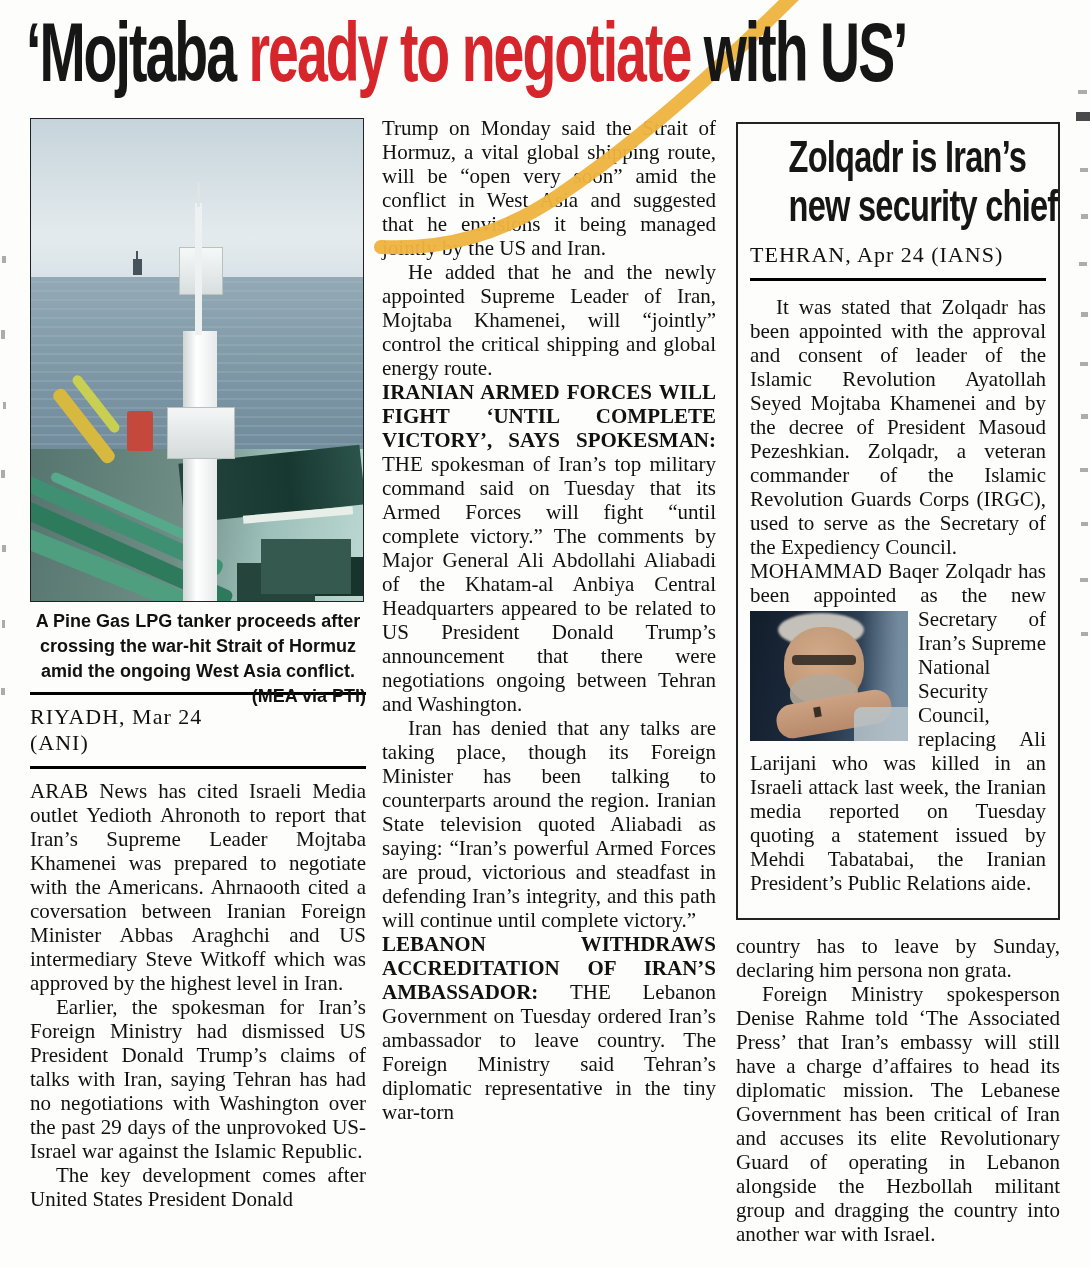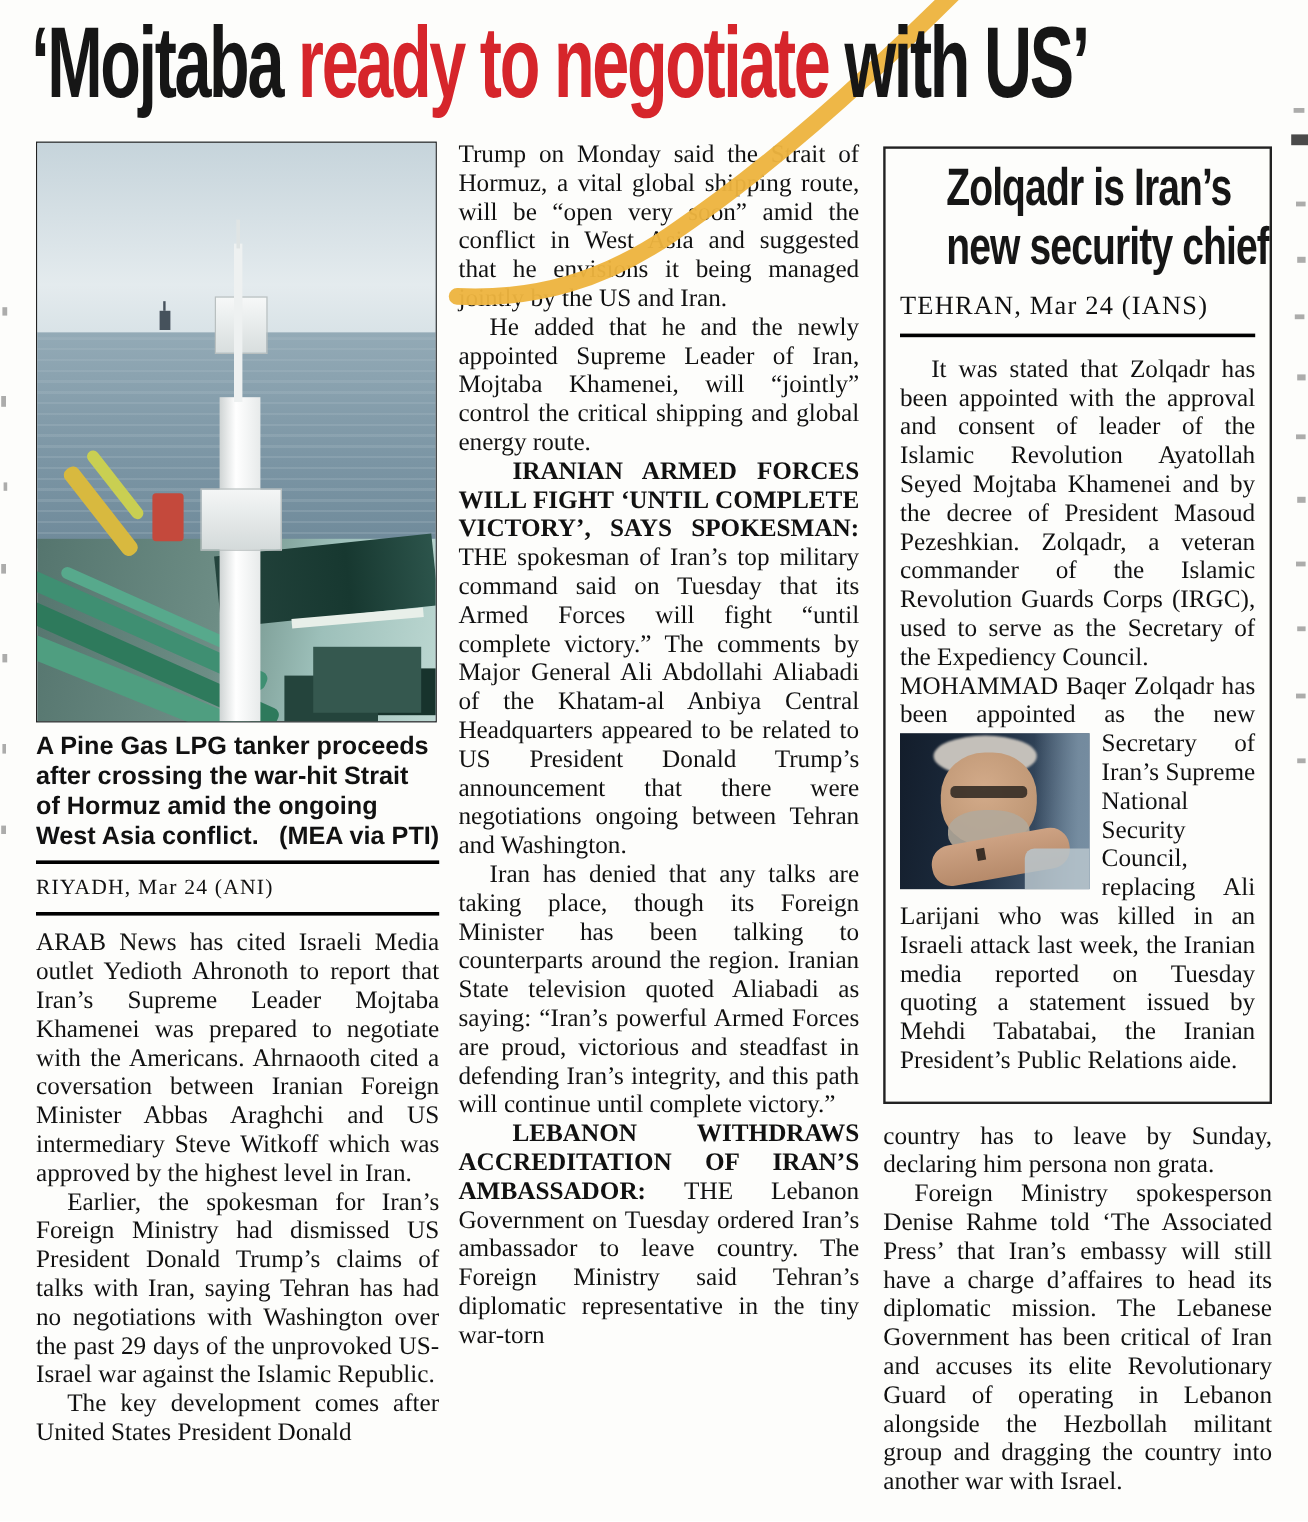--- a/index.html
+++ b/index.html
@@ -18,24 +18,24 @@
 
   
   .col{position:absolute;top:112px;z-index:1;}
   #col1{left:30px;width:336px;}
   #col2{left:382px;width:334px;padding-top:4px;}
   #col3{left:736px;width:324px;}
 
   .bodytext{font-size:21px;line-height:24px;text-align:justify;margin:0;
     text-justify:inter-word;hyphens:auto;-webkit-hyphens:auto;}
   .ind{text-indent:26px;}
-  .lead{font-weight:bold;margin-left:45px;}
+  .lead{font-weight:bold;}
 
   .rule{border-top:3px solid #000;height:0;}
-  .dateline{font-size:18px;letter-spacing:1px;padding:9px 0 10px 0;}
+  .dateline{font-size:22px;letter-spacing:1px;padding:9px 0 10px 0;}
 
   
   #tankerPhoto{position:relative;width:332px;height:482px;margin-top:6px;
     border:1px solid #222;overflow:hidden;background:#cdd9df;}
   .t-sky{position:absolute;left:0;top:0;width:100%;height:158px;
     background:linear-gradient(#c6d4db, #e4ebee 75%, #d9e3e7);}
   .t-sea{position:absolute;left:0;top:158px;width:100%;height:180px;
     background:linear-gradient(#93aab6,#7b95a4 60%,#6f8a9a);}
   .t-waves{position:absolute;left:0;top:162px;width:100%;height:176px;opacity:.25;
     background:repeating-linear-gradient(#aebfc8 0 2px, transparent 2px 9px);}
@@ -60,21 +60,21 @@
     background:linear-gradient(90deg,#cfd4d4,#ffffff 40%,#e7eaea);}
   .t-mast-plat{position:absolute;left:136px;top:288px;width:66px;height:50px;
     background:linear-gradient(#f4f6f6,#d4dada);border:1px solid #b9c0c0;}
   .t-nest{position:absolute;left:148px;top:128px;width:42px;height:46px;
     background:linear-gradient(#f6f8f8,#d8dede);border:1px solid #b9c0c0;}
   .t-pole{position:absolute;left:164px;top:84px;width:7px;height:132px;background:#eef1f1;}
   .t-pole-tip{position:absolute;left:166px;top:64px;width:3px;height:24px;background:#dfe4e4;}
 
   
   #caption{font-family:"Liberation Sans","DejaVu Sans",sans-serif;font-weight:bold;
-    font-size:21px;line-height:25px;margin:7px 0 8px 0;text-align:left;}
+    font-size:18px;line-height:25px;margin:7px 0 8px 0;text-align:center;}
   #caption .credit{float:right;}
 
   
   #sidebarBox{margin-top:10px;border:2px solid #222;padding:8px 12px 0 12px;height:798px;
     overflow:hidden;box-sizing:border-box;background:#fdfdfb;}
   .boxtitle{font-family:"Liberation Sans","DejaVu Sans",sans-serif;font-weight:bold;
     font-size:44px;letter-spacing:-1px;line-height:49px;text-align:center;color:#161616;
     transform:scaleX(0.74);transform-origin:50% 0;white-space:nowrap;}
   #boxDateline{font-size:22px;letter-spacing:1px;margin-top:12px;padding-bottom:10px;
     border-bottom:3px solid #000;margin-bottom:14px;}
@@ -157,21 +157,21 @@
     <p class="bodytext"><b class="lead">IRANIAN ARMED FORCES WILL FIGHT ‘UNTIL COMPLETE VICTORY’, SAYS SPOKESMAN: </b><span>THE spokesman of Iran’s top military command said on Tuesday that its Armed Forces will fight “until complete victory.” The comments by Major General Ali Abdollahi Aliabadi of the Khatam-al Anbiya Central Headquarters appeared to be related to US President Donald Trump’s announcement that there were negotiations ongoing between Tehran and Washington.</span></p>
     <p class="bodytext ind">Iran has denied that any talks are taking place, though its Foreign Minister has been talking to counterparts around the region. Iranian State television quoted Aliabadi as saying: “Iran’s powerful Armed Forces are proud, victorious and steadfast in defending Iran’s integrity, and this path will continue until complete victory.”</p>
     <p class="bodytext"><b class="lead">LEBANON WITHDRAWS ACCREDITATION OF IRAN’S AMBASSADOR: </b><span>THE Lebanon Government on Tuesday ordered Iran’s ambassador to leave country. The Foreign Ministry said Tehran’s diplomatic representative in the tiny war-torn</span></p>
   </div>
 
   <div id="col3" class="col">
 
     <div id="sidebarBox">
       <div class="boxtitle">Zolqadr is Iran’s</div>
       <div class="boxtitle">new security chief</div>
-      <div id="boxDateline">TEHRAN, Mar 24 (IANS)</div>
+      <div id="boxDateline">TEHRAN, Apr 24 (IANS)</div>
 
       <p class="bodytext ind">It was stated that Zolqadr has been appointed with the approval and consent of leader of the Islamic Revolution Ayatollah Seyed Mojtaba Khamenei and by the decree of President Masoud Pezeshkian. Zolqadr, a veteran commander of the Islamic Revolution Guards Corps (IRGC), used to serve as the Secretary of the Expediency Council.</p>
 
       <p class="bodytext"><span>MOHAMMAD Baqer Zolqadr has been appointed as the new </span><span class="portrait">
             <span class="z-band"></span>
             <span class="z-hair"></span>
             <span class="z-face"></span>
             <span class="z-glasses"></span>
             <span class="z-beard"></span>
             <span class="z-hand"></span>

